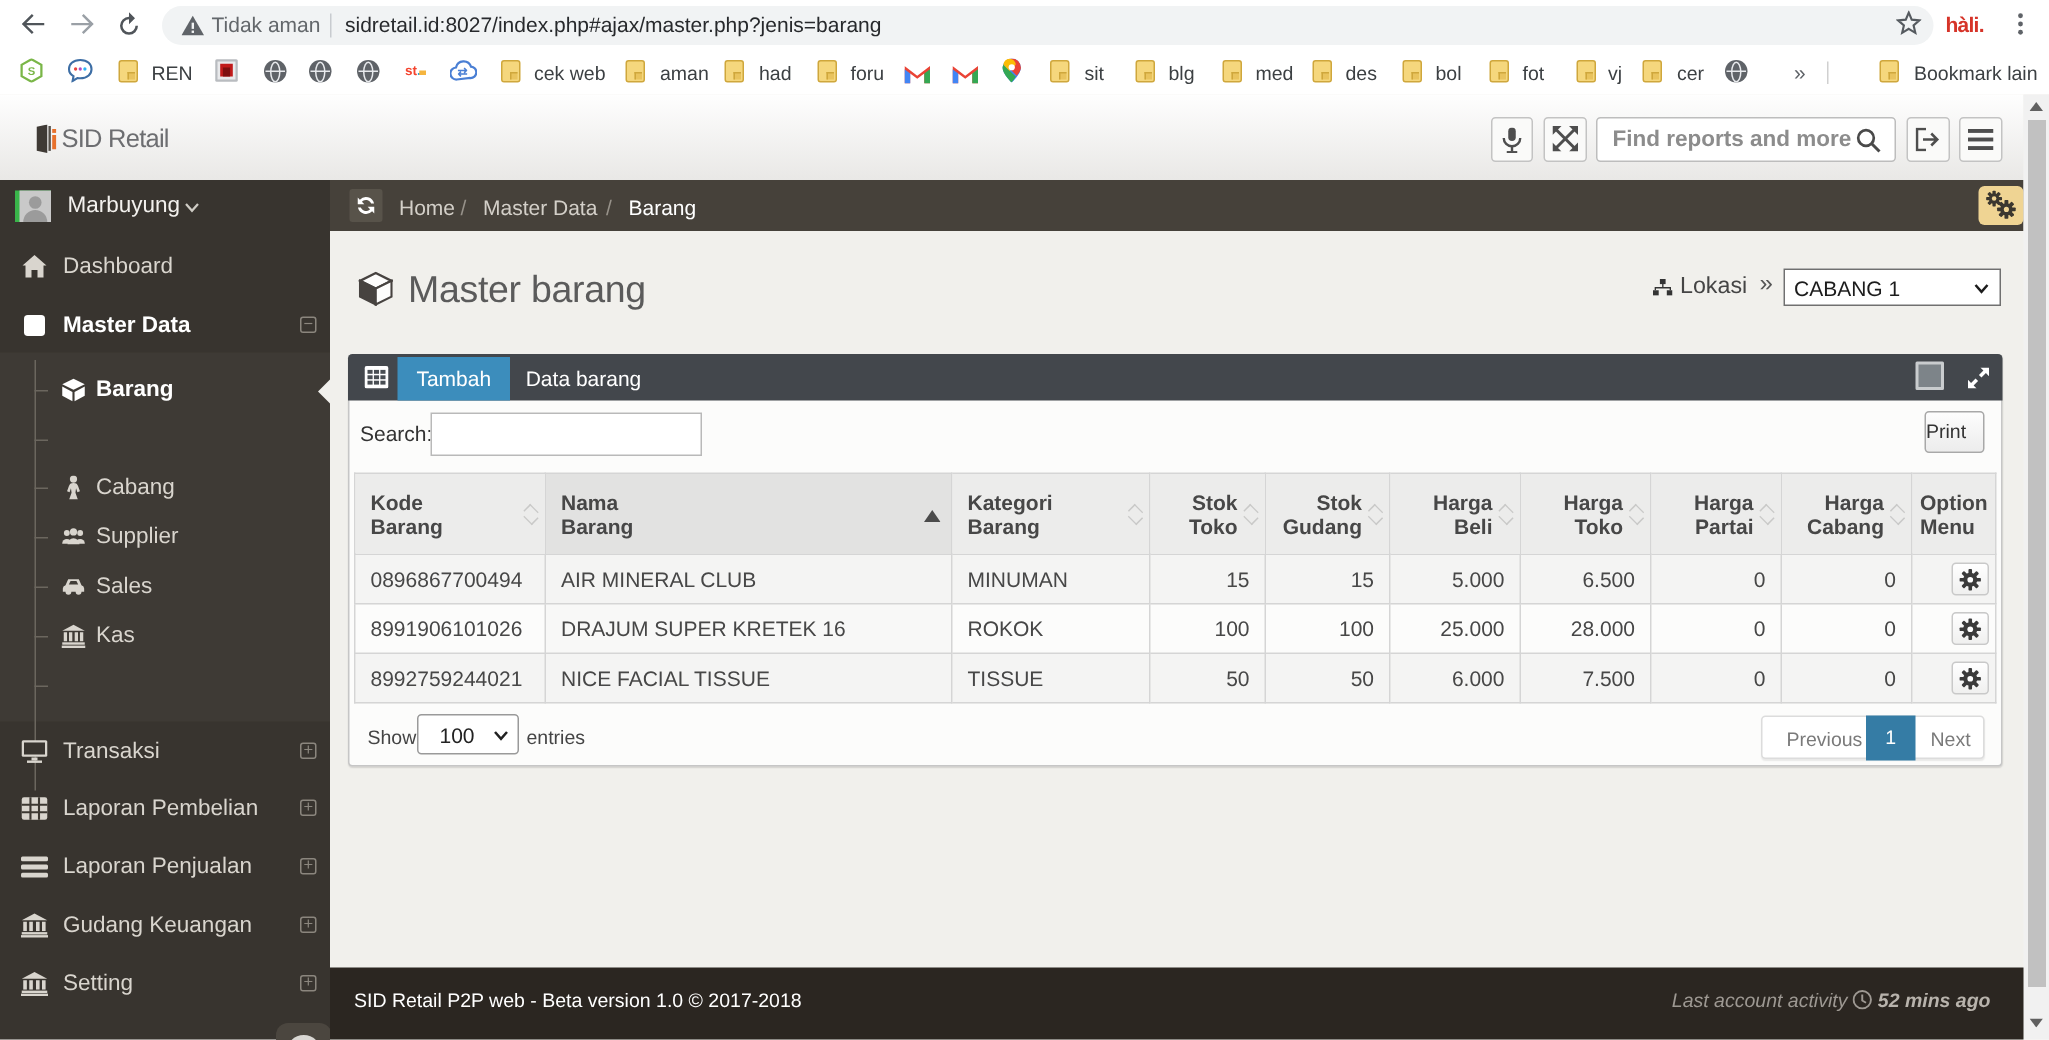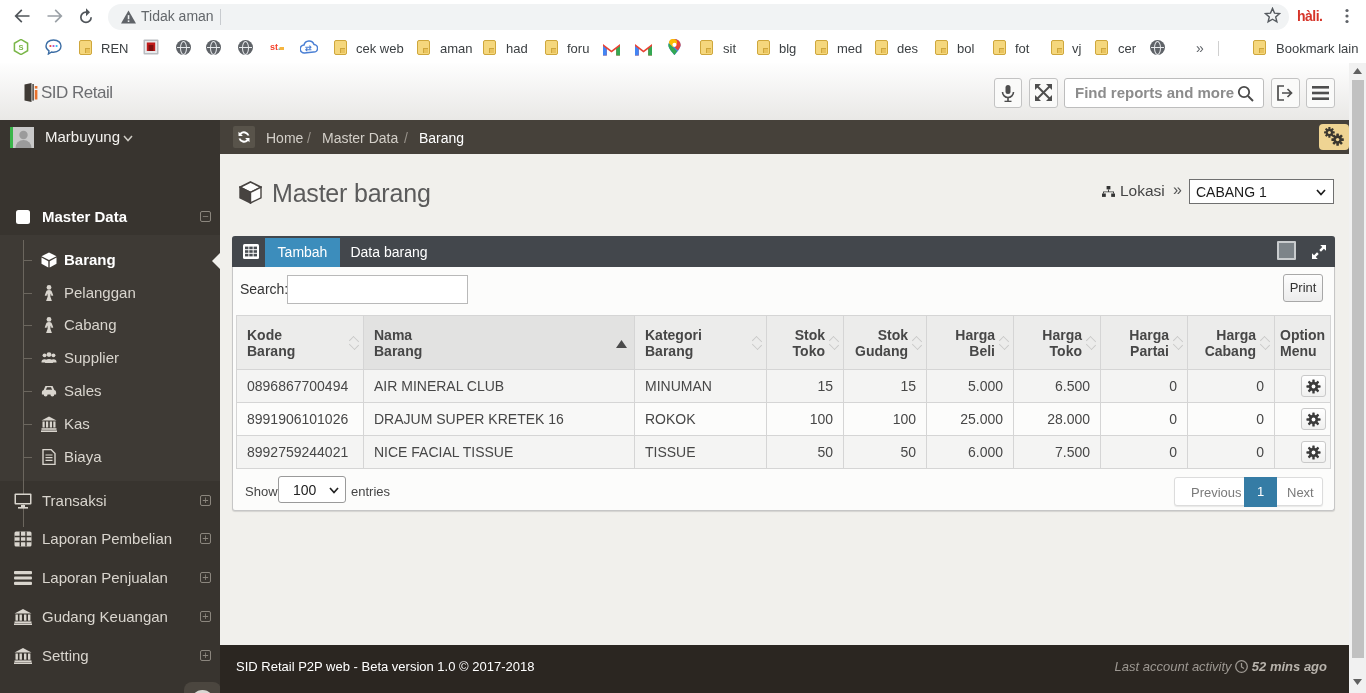--- a/index.html
+++ b/index.html
@@ -99,20 +99,21 @@
     <path d="M9 3a6 6 0 1 0 6 6h-1.7A4.3 4.3 0 1 1 9 4.7V8l4-4-4-4z" fill="#50555a" transform="translate(0,1.2)"></path>
   </svg>
   <div id="pill">
     <svg class="warn" width="15" height="14" viewBox="0 0 16 14">
       <path d="M8 0 L16 14 L0 14 Z" fill="#5f6368"></path>
       <rect x="7.2" y="5" width="1.7" height="4.4" fill="#f1f3f4"></rect>
       <rect x="7.2" y="10.6" width="1.7" height="1.7" fill="#f1f3f4"></rect>
     </svg>
     <span class="ta">Tidak aman</span>
     <span class="sep"></span>
+    <span class="url">sidretail.id:8027/index.php#ajax/master.php?jenis=barang</span>
   </div>
   <svg class="abs" style="left:1264px;top:7px" width="17" height="17" viewBox="0 0 24 24">
     <path d="M12 17.27 18.18 21l-1.64-7.03L22 9.24l-7.19-.61L12 2 9.19 8.63 2 9.24l5.46 4.73L5.82 21z" fill="none" stroke="#555a5f" stroke-width="2"></path>
   </svg>
   <span class="abs" style="left:1297px;top:8px;font-size:14px;font-weight:bold;color:#d63429;letter-spacing:-0.5px">hàli.</span>
   <svg class="abs" style="left:1339px;top:8px" width="16" height="16" viewBox="0 0 16 16">
     <circle cx="8" cy="2.5" r="1.6" fill="#5f6368"></circle>
       <circle cx="8" cy="8" r="1.6" fill="#5f6368"></circle>
       <circle cx="8" cy="13.5" r="1.6" fill="#5f6368"></circle>
   </svg>
@@ -297,20 +298,26 @@
     <svg width="21" height="21" viewBox="0 0 21 21">
       <circle cx="10.5" cy="8" r="4.2" fill="#9b9b9b"></circle>
       <path d="M2.5 21 a8 8 0 0 1 16 0z" fill="#9b9b9b"></path>
     </svg>
   </div>
   <span class="abs" style="left:45px;top:65px;font-size:15px;color:#f3f1ee">Marbuyung</span>
   <svg class="abs" style="left:123px;top:72px" width="10" height="7" viewBox="0 0 10 7">
     <path d="M1 1 L5 5.5 L9 1" fill="none" stroke="#cfccc5" stroke-width="1.5"></path>
   </svg>
 
+  <div class="mi" style="top:96px">
+    <svg class="ic" viewBox="0 0 18 18" width="18" height="18">
+        <path d="M9 1 L17 8 H15 V16 H11 V11 H7 V16 H3 V8 H1 Z" fill="#d9d5ce"></path>
+      </svg>
+    <span class="tx">Dashboard</span>
+  </div>
   <div class="mi" style="top:135px">
     <svg class="ic" viewBox="0 0 18 18" width="18" height="18">
         <rect x="2" y="2" width="14" height="14" rx="2.5" fill="#fff"></rect>
       </svg>
     <span class="tx" style="font-weight:bold;color:#fff">Master Data</span>
     <span class="pm">−</span>
   </div>
   <div class="abs" style="left:0;top:172px;width:220px;height:246px;background:#3e3a35"></div>
 
   <div class="abs" style="left:23px;top:177px;width:1px;height:287px;background:#6b665e"></div>
@@ -323,29 +330,20 @@
   <div class="abs" style="left:23px;top:394px;width:9px;height:1px;background:#6b665e"></div>
 
   <div class="smi" style="top:181px;color:#fff">
     <svg class="ic" viewBox="0 0 16 16" width="16" height="16">
       <path d="M8 0.5 L15.5 4.2 L8 7.9 L0.5 4.2 Z" fill="#fff"></path>
       <path d="M0.5 5.6 V11.8 L7.3 15.5 V9.3 Z" fill="#fff"></path>
       <path d="M15.5 5.6 V11.8 L8.7 15.5 V9.3 Z" fill="#fff"></path>
     </svg>
     <span class="tx" style="font-weight:bold">Barang</span>
   </div>
-  <div class="smi" style="top:214px">
-    <svg class="ic" viewBox="0 0 16 16" width="16" height="16">
-        <g fill="#d9d5ce">
-          <circle cx="8" cy="2.4" r="2.4"></circle>
-          <path d="M8 5 c2 0 2.6 0.8 3.1 2.2 l1.2 3.3 -1.7 0.6 -0.9-2.6 -0.4 3 1.6 4.5 h-5.8 l1.6-4.5 -0.4-3 -0.9 2.6 -1.7-0.6 1.2-3.3 C5.4 5.8 6 5 8 5z"></path>
-        </g>
-      </svg>
-    <span class="tx">Pelanggan</span>
-  </div>
   <div class="smi" style="top:246px">
     <svg class="ic" viewBox="0 0 16 16" width="16" height="16">
         <g fill="#d9d5ce">
           <circle cx="8" cy="2.4" r="2.4"></circle>
           <path d="M8 5 c2 0 2.6 0.8 3.1 2.2 l1.2 3.3 -1.7 0.6 -0.9-2.6 -0.4 3 1.6 4.5 h-5.8 l1.6-4.5 -0.4-3 -0.9 2.6 -1.7-0.6 1.2-3.3 C5.4 5.8 6 5 8 5z"></path>
         </g>
       </svg>
     <span class="tx">Cabang</span>
   </div>
   <div class="smi" style="top:279px">
@@ -376,29 +374,20 @@
           <path d="M8 0.5 L15.5 4.5 H0.5z"></path>
           <rect x="1.5" y="5.5" width="2.2" height="6"></rect>
           <rect x="5" y="5.5" width="2.2" height="6"></rect>
           <rect x="8.8" y="5.5" width="2.2" height="6"></rect>
           <rect x="12.3" y="5.5" width="2.2" height="6"></rect>
           <rect x="0.5" y="12.2" width="15" height="1.6"></rect>
           <rect x="0" y="14.4" width="16" height="1.6"></rect>
         </g>
       </svg>
     <span class="tx">Kas</span>
-  </div>
-  <div class="smi" style="top:378px">
-    <svg class="ic" viewBox="0 0 14 16" width="14" height="16">
-        <path d="M1 0.5 h8 L13 4.5 V15.5 H1z" fill="none" stroke="#d9d5ce" stroke-width="1.4"></path>
-        <g stroke="#d9d5ce" stroke-width="1.2">
-          <path d="M3.5 6 h7M3.5 8.7 h7M3.5 11.4 h7"></path>
-        </g>
-      </svg>
-    <span class="tx">Biaya</span>
   </div>
 
   <div class="abs" style="left:212px;top:190px;width:0;height:0;border-top:8px solid transparent;border-bottom:8px solid transparent;border-right:8px solid #f1f0ec"></div>
 
   <div class="mi" style="top:419px">
     <svg class="ic" viewBox="0 0 18 16" width="18" height="16">
         <g fill="#d9d5ce">
           <rect x="0.5" y="0.5" width="17" height="11" rx="1"></rect>
           <rect x="2" y="2" width="14" height="8" fill="#38342f"></rect>
           <rect x="7" y="12" width="4" height="2"></rect>
@@ -517,21 +506,21 @@
       <svg class="abs" style="left:1080px;top:9px" width="14" height="14" viewBox="0 0 15 15">
         <g fill="#fff">
             <path d="M8.8 0 H15 V6.2 L12.8 4 L9.6 7.2 L7.8 5.4 L11 2.2z"></path>
             <path d="M6.2 15 H0 V8.8 L2.2 11 L5.4 7.8 L7.2 9.6 L4 12.8z"></path>
           </g>
       </svg>
     </div>
 
     <span class="abs" style="left:20px;top:127px;font-size:14px;color:#333">Search:</span>
     <input class="abs" style="left: 67px; top: 121px; width: 181px; height: 29px; border: 1px solid rgb(185, 185, 185); outline: none; font-size: 14px; padding: 0px 6px;">
-    <div class="abs" style="left:1063px;top:120px;width:40px;height:28px;border:1px solid #a8a8a8;border-radius:3px;background:linear-gradient(#fdfdfd,#ececec);font-size:13px;color:#333;text-align:center;line-height:26px">Print</div>
+    <div class="abs" style="left:1063px;top:120px;width:40px;height:28px;border:1px solid #a8a8a8;border-radius:3px;background:linear-gradient(#fdfdfd,#ececec);font-size:13px;color:#333;text-align:left;line-height:26px">Print</div>
 
     <table class="tbl" cellspacing="0">
       <colgroup>
         <col style="width:127px">
           <col style="width:271px">
           <col style="width:132px">
           <col style="width:77px">
           <col style="width:83px">
           <col style="width:87px">
           <col style="width:87px">

